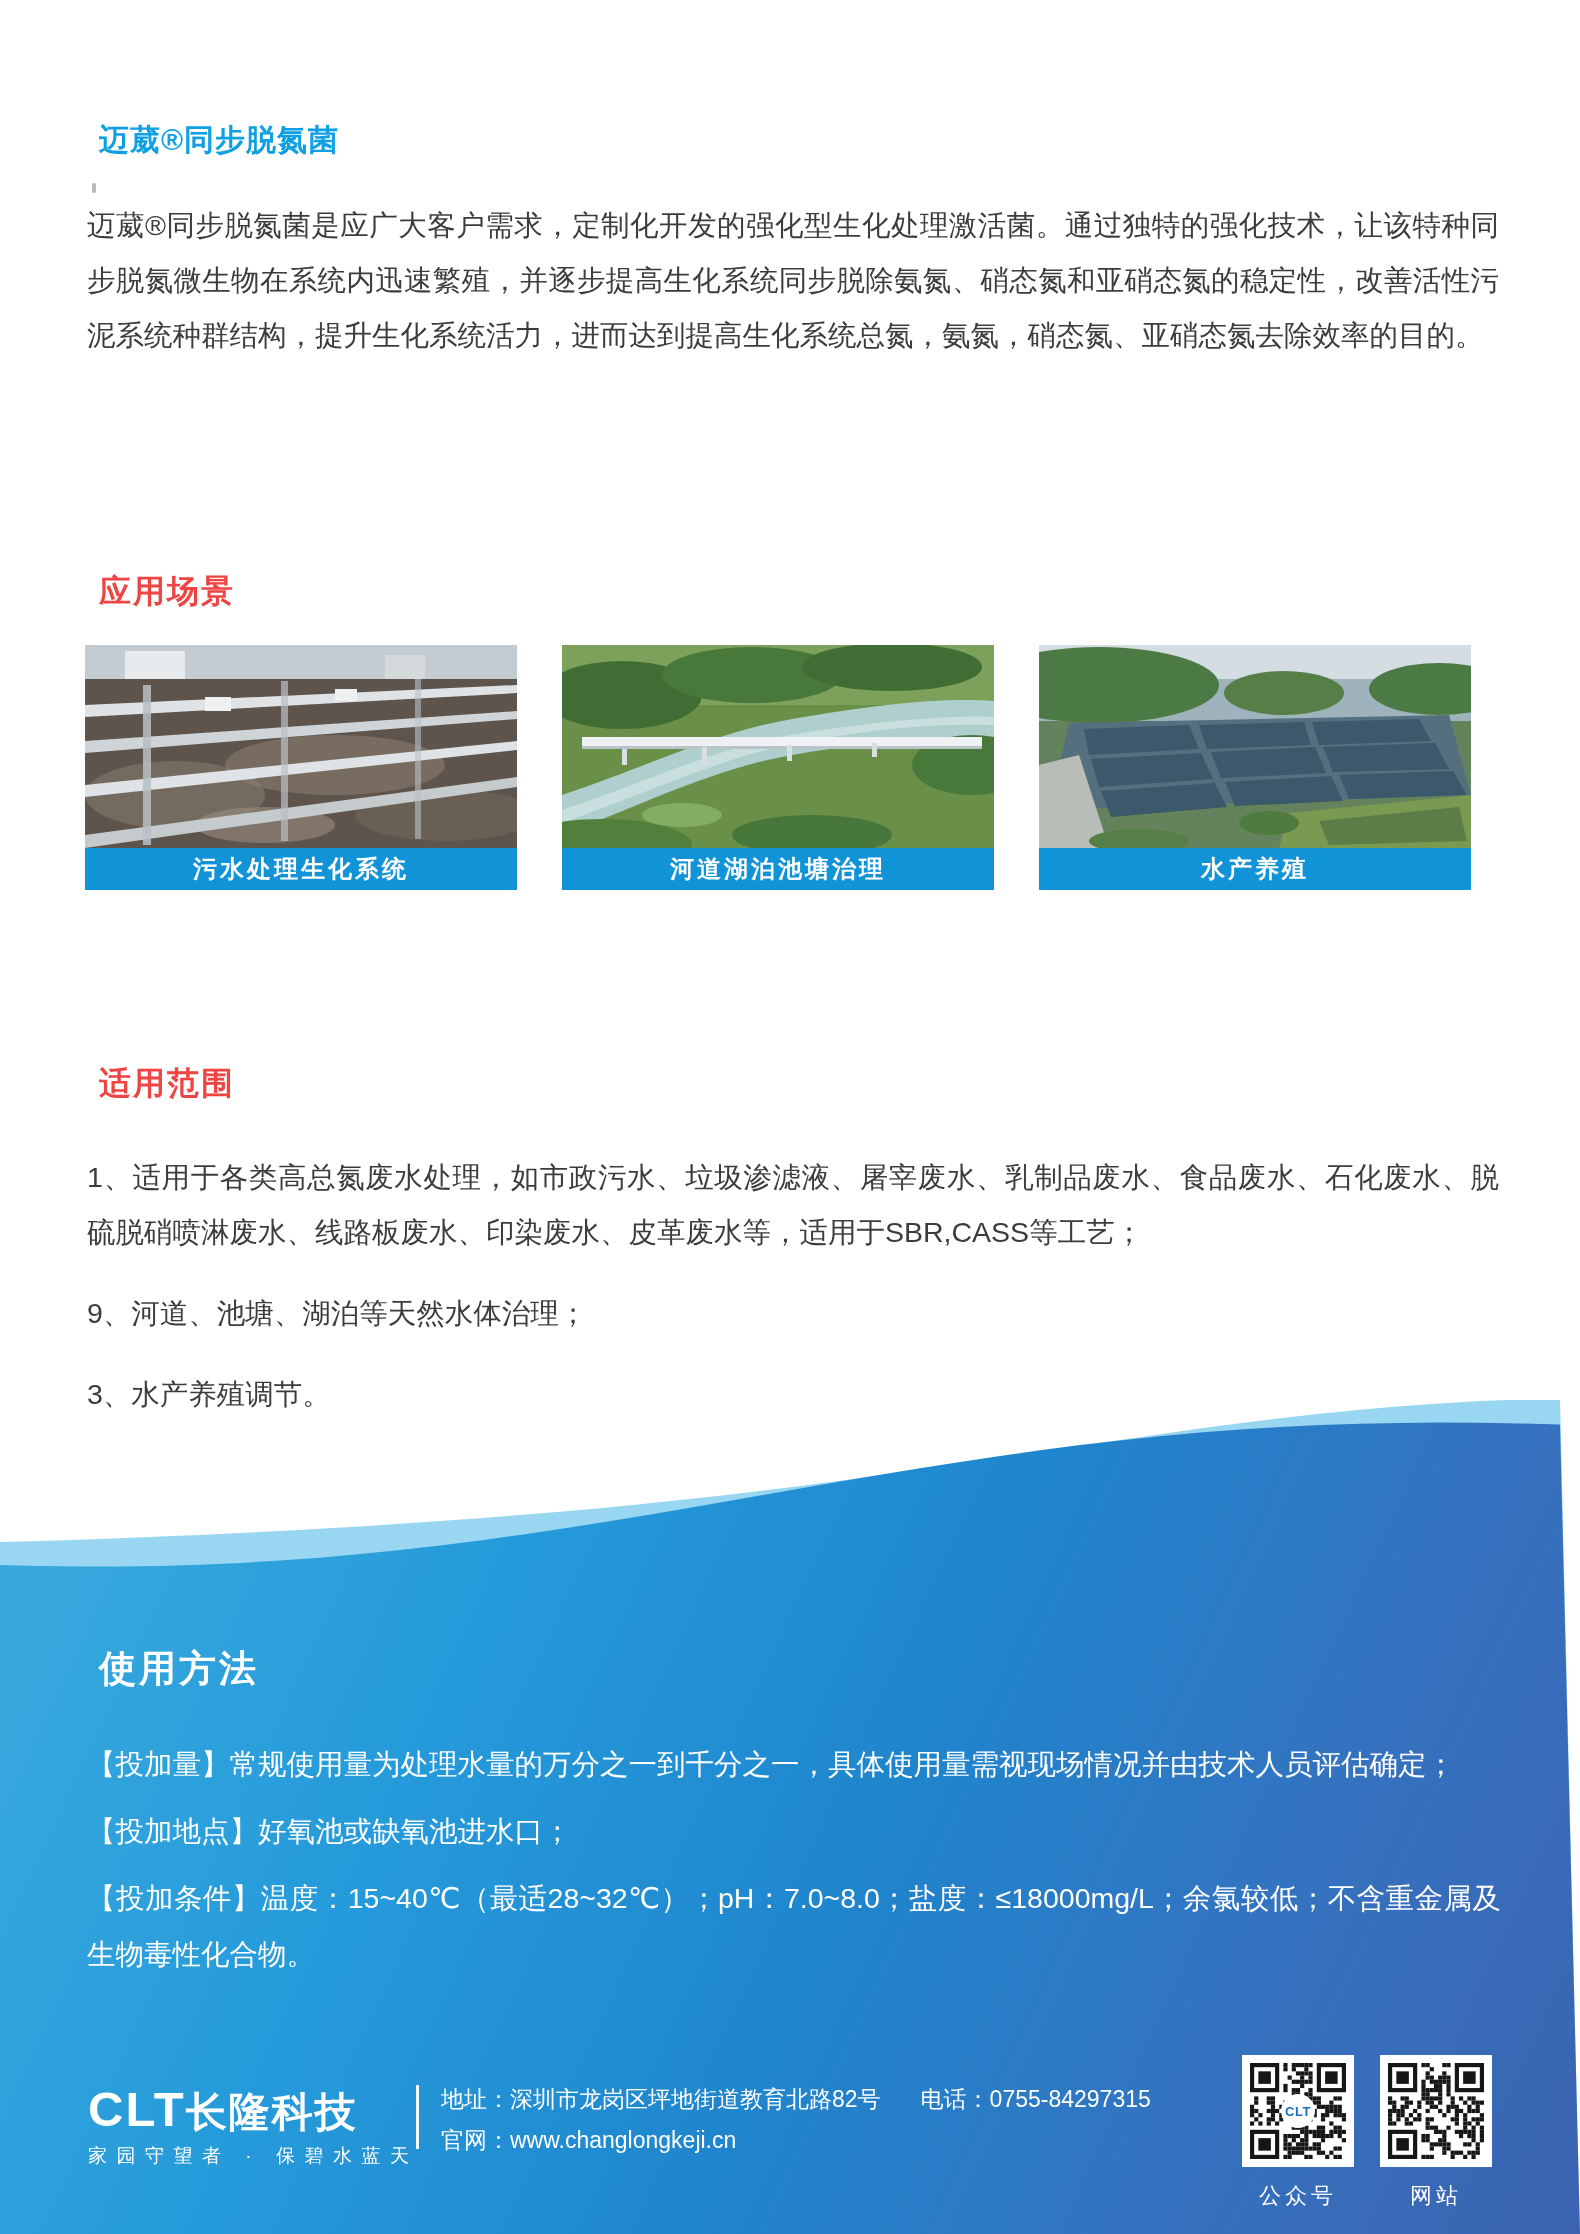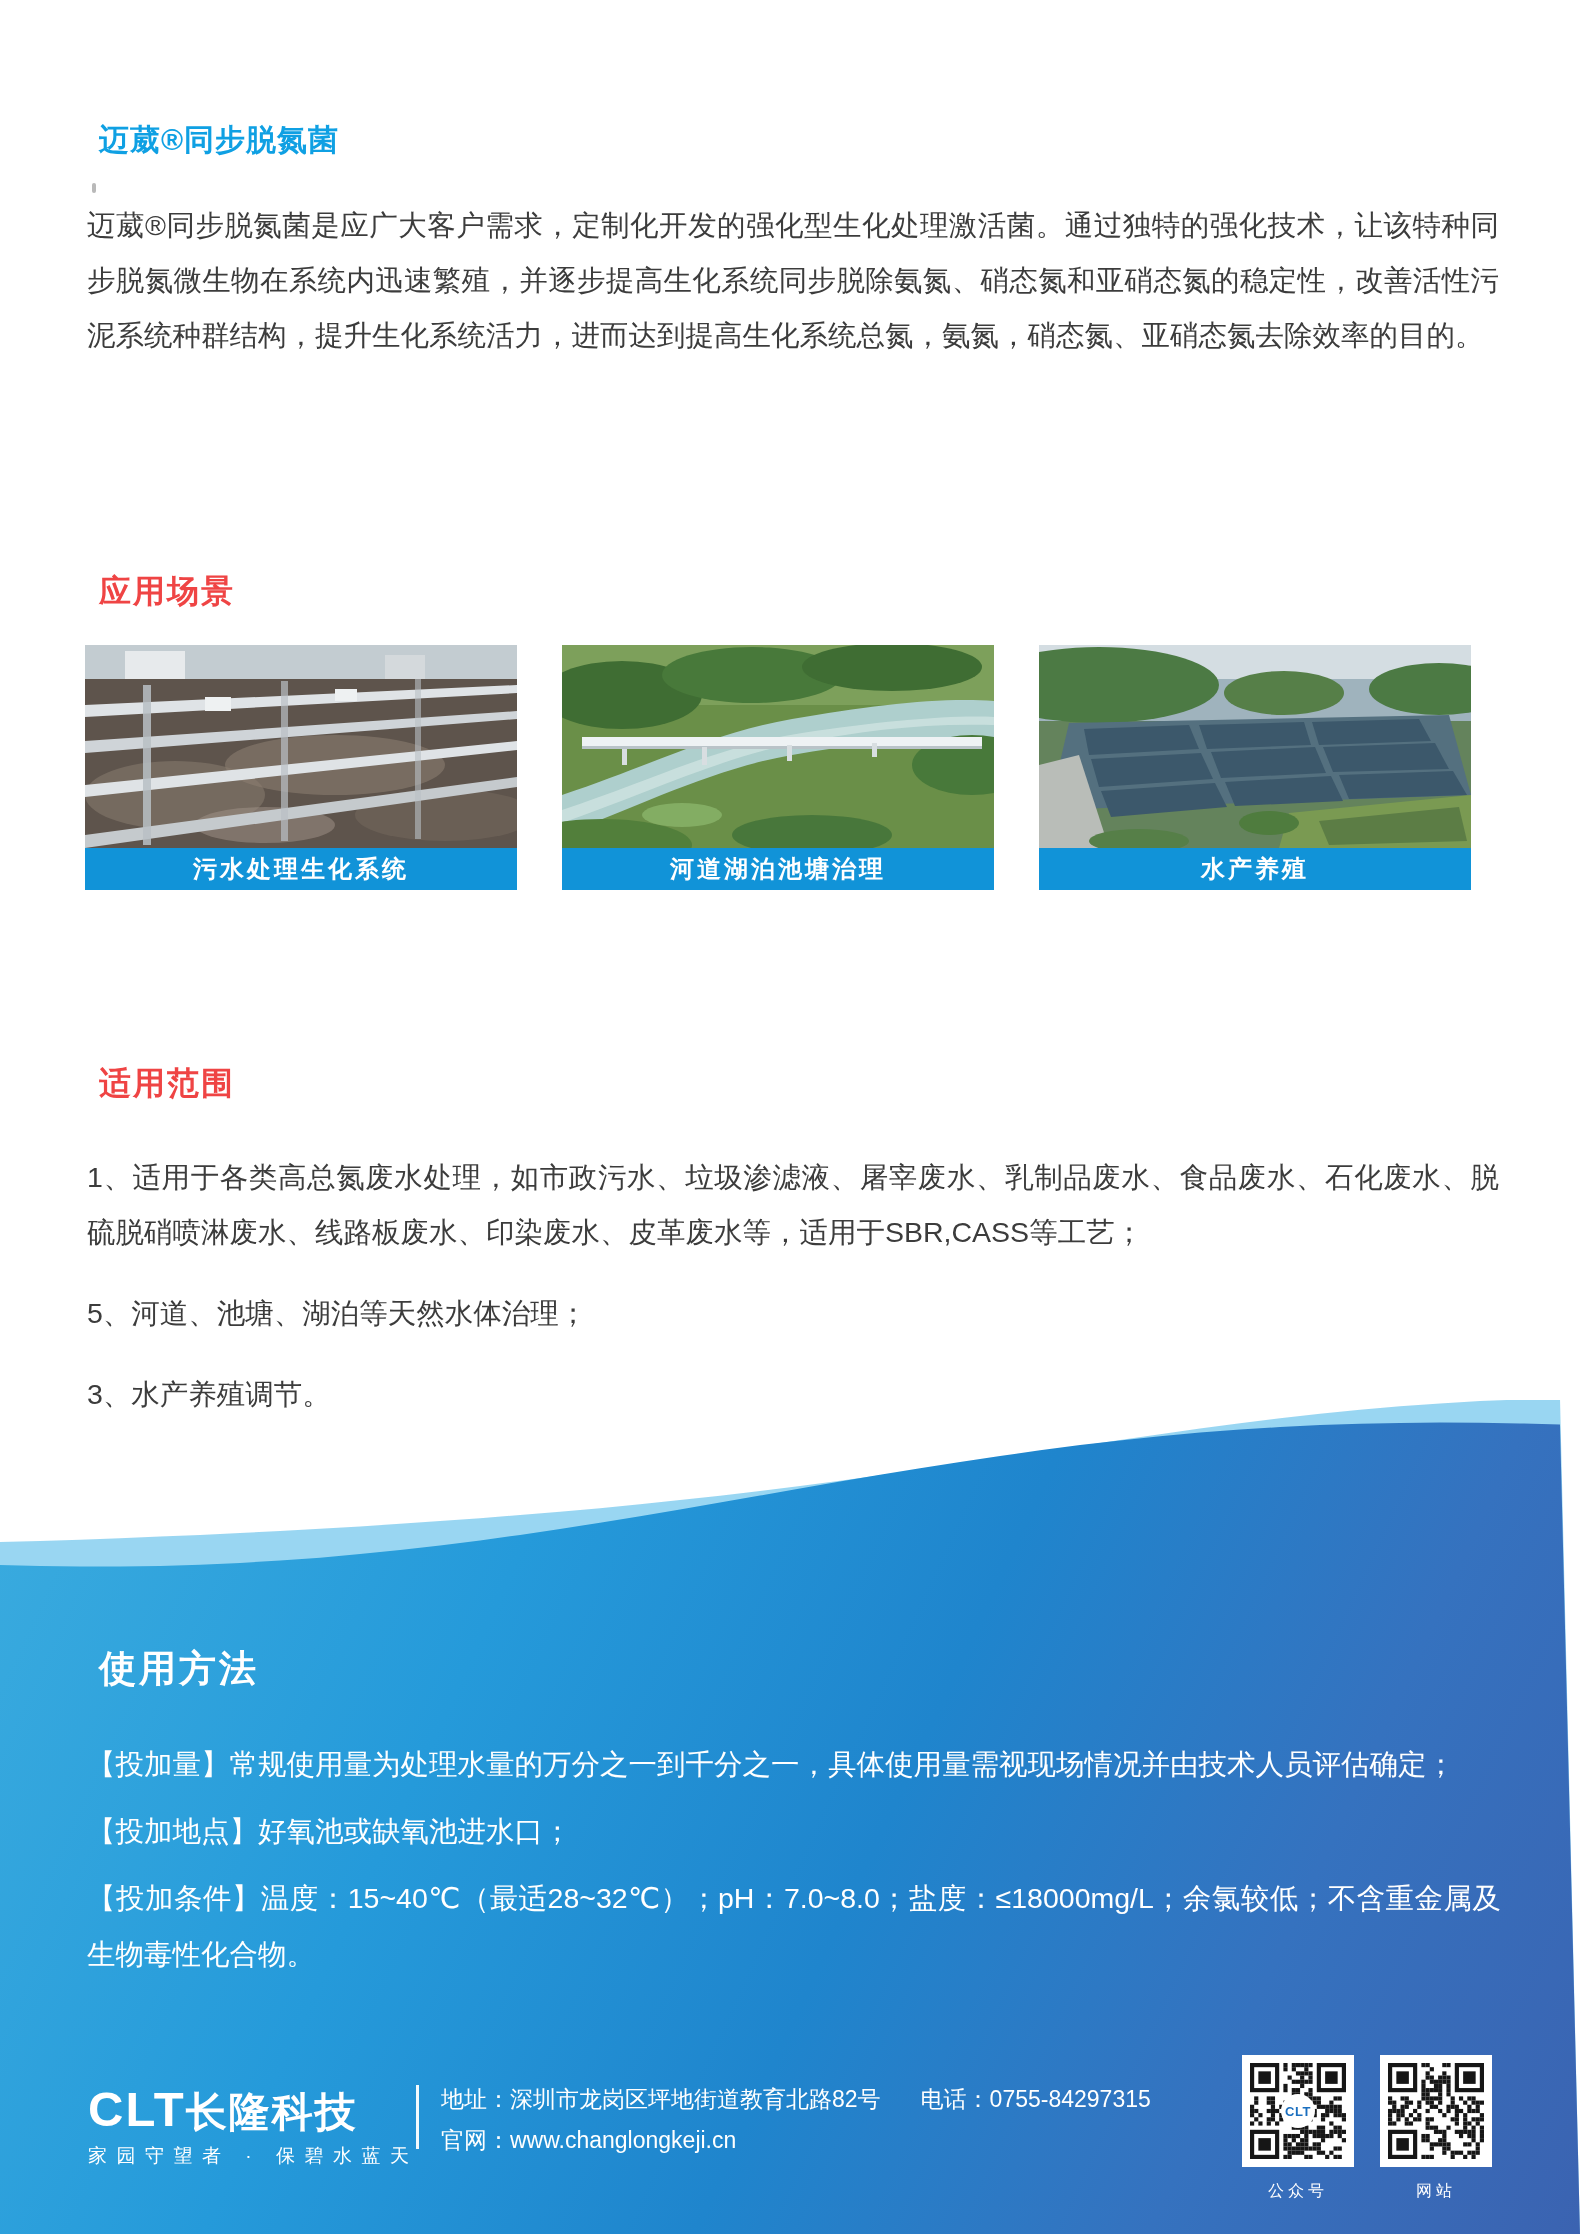--- a/index.html
+++ b/index.html
@@ -90,21 +90,21 @@
   .qr-tile{
     width:112px;height:112px;background:#ffffff;padding:8px;position:relative;
   }
   .qr-tile svg{display:block;width:96px;height:96px;}
   .qr-badge{
     position:absolute;left:50%;top:50%;transform:translate(-50%,-50%);
     width:34px;height:34px;border-radius:50%;background:#ffffff;
     display:flex;align-items:center;justify-content:center;
     font-size:13px;font-weight:800;color:#1b6fbf;letter-spacing:.5px;
   }
-  .qr-label{margin-top:14px;font-size:16px;letter-spacing:4px;color:#ffffff;}
+  .qr-label{margin-top:14px;font-size:22px;letter-spacing:4px;color:#ffffff;}
 </style>
 </head>
 <body>
 
 <div class="page">
 
   <h1 class="doc-title">迈葳®同步脱氮菌</h1>
   <div class="stray-mark"></div>
 
   <p class="intro">迈葳®同步脱氮菌是应广大客户需求，定制化开发的强化型生化处理激活菌。通过独特的强化技术，让该特种同步脱氮微生物在系统内迅速繁殖，并逐步提高生化系统同步脱除氨氮、硝态氮和亚硝态氮的稳定性，改善活性污泥系统种群结构，提升生化系统活力，进而达到提高生化系统总氮，氨氮，硝态氮、亚硝态氮去除效率的目的。</p>
@@ -194,21 +194,21 @@
       </div>
       <figcaption class="photo-caption">水产养殖</figcaption>
     </figure>
 
   </div>
 
   <h2 class="sec-heading h-scope">适用范围</h2>
 
   <div class="scope-list">
     <p>1、适用于各类高总氮废水处理，如市政污水、垃圾渗滤液、屠宰废水、乳制品废水、食品废水、石化废水、脱硫脱硝喷淋废水、线路板废水、印染废水、皮革废水等，适用于SBR,CASS等工艺；</p>
-    <p>5、河道、池塘、湖泊等天然水体治理；</p>
+    <p>9、河道、池塘、湖泊等天然水体治理；</p>
     <p>3、水产养殖调节。</p>
   </div>
 
   <div class="blue-section">
     <div class="wave-light" id="waveLight" style="clip-path: polygon(0px 142px, 40px 140.9px, 80px 139.7px, 120px 138.2px, 160px 136.6px, 200px 134.9px, 240px 133px, 280px 130.9px, 320px 128.7px, 360px 126.4px, 400px 123.8px, 440px 121.1px, 480px 118.2px, 520px 115.1px, 560px 111.8px, 600px 108.2px, 640px 104.3px, 680px 100.1px, 720px 95.7px, 760px 91px, 800px 86px, 840px 80.8px, 880px 75.3px, 920px 69.7px, 960px 63.8px, 1000px 57.9px, 1040px 51.9px, 1080px 45.9px, 1120px 40px, 1160px 34.2px, 1200px 28.6px, 1240px 23.3px, 1280px 18.3px, 1320px 13.8px, 1360px 9.8px, 1400px 6.3px, 1440px 3.4px, 1480px 1.1px, 1520px -0.5px, 1560px -1.4px, 1580px 834px, 0px 834px);"></div>
     <div class="wave-main" id="waveMain" style="clip-path: polygon(0px 165px, 40px 166px, 80px 166.5px, 120px 166.5px, 160px 165.9px, 200px 164.7px, 240px 162.9px, 280px 160.6px, 320px 157.7px, 360px 154.1px, 400px 150.1px, 440px 145.5px, 480px 140.4px, 520px 134.9px, 560px 129px, 600px 122.7px, 640px 116.2px, 680px 109.4px, 720px 102.5px, 760px 95.6px, 800px 88.6px, 840px 81.6px, 880px 74.8px, 920px 68.2px, 960px 61.9px, 1000px 55.9px, 1040px 50.3px, 1080px 45.1px, 1120px 40.4px, 1160px 36.3px, 1200px 32.6px, 1240px 29.5px, 1280px 27px, 1320px 25.1px, 1360px 23.7px, 1400px 22.9px, 1440px 22.6px, 1480px 22.8px, 1520px 23.4px, 1560px 24.4px, 1580px 834px, 0px 834px);"></div>
 
     <div class="blue-content">
       <h2 class="h-usage">使用方法</h2>
 

